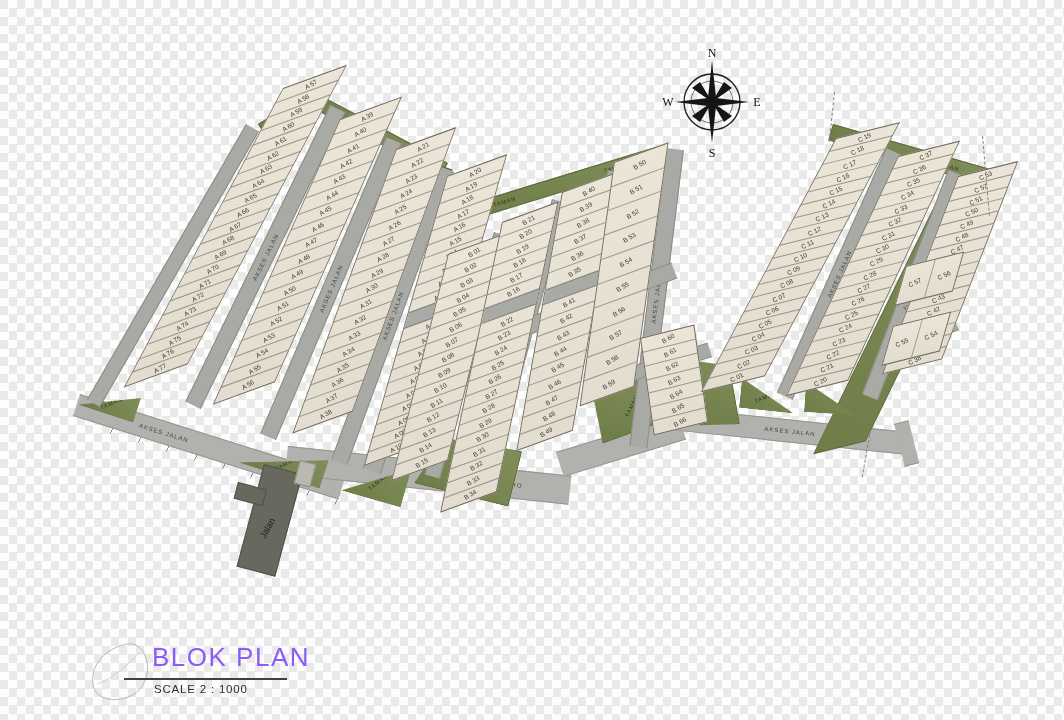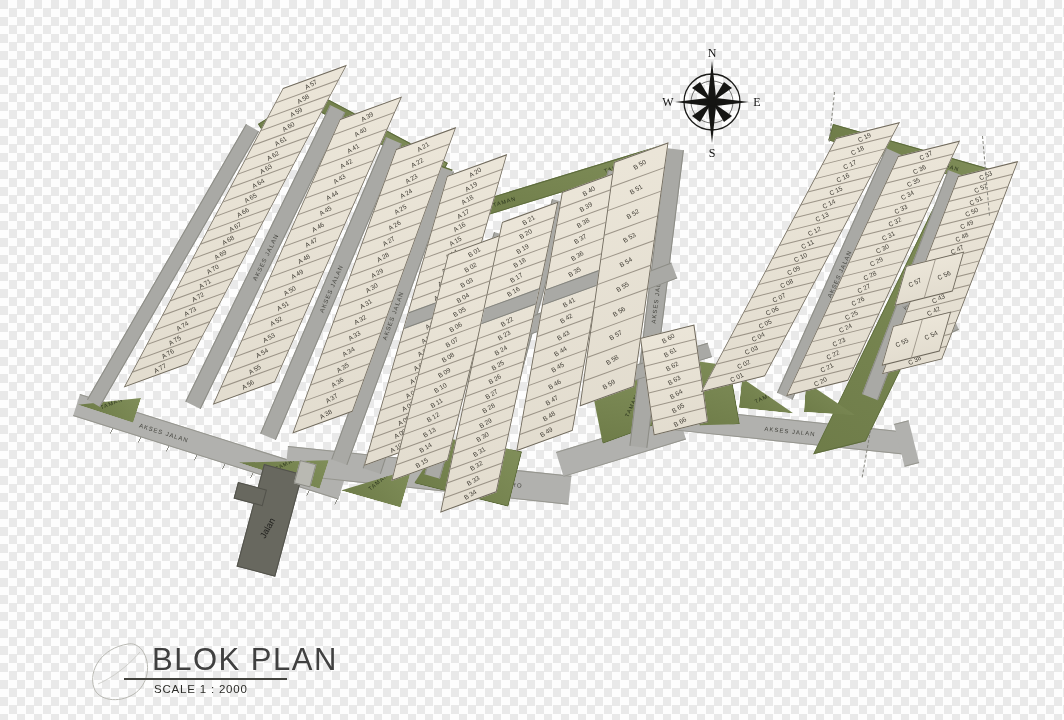--- a/index.html
+++ b/index.html
@@ -44,21 +44,21 @@
   .jlab{position:absolute;left:50%;top:58%;font-size:9px;color:#20201d;white-space:nowrap;
         transform:translate(-50%,-50%) rotate(-76deg);}
   .dpatch{position:absolute;transform-origin:0 0;background:#b9b9b2;border:1px solid #8d8d86;z-index:6;}
 
   .dash{position:absolute;transform-origin:0 0;border-left:1px dashed #85857e;z-index:6;}
 
   
   #compass{position:absolute;left:660px;top:44px;z-index:6;}
   #titleblock{position:absolute;left:80px;top:634px;z-index:6;}
   #leaf{position:absolute;left:4px;top:4px;}
-  #main-title{position:absolute;left:72px;top:8px;font-size:31px;letter-spacing:1.5px;color:#404040;white-space:nowrap;}
+  #main-title{position:absolute;left:72px;top:8px;font-size:26px;letter-spacing:1.5px;color:#8b5cf6;white-space:nowrap;}
   #title-rule{position:absolute;left:44px;top:44px;width:163px;height:2px;background:#42423d;}
   #scale-label{position:absolute;left:74px;top:49px;font-size:11.5px;letter-spacing:.8px;color:#2c2c28;white-space:nowrap;}
 </style>
 </head>
 <body>
 
 <div id="plan">
 
   <div class="ticks" style="left:88px;top:412px;width:265px;height:14px;transform:rotate(17.5deg);"></div>
   <div class="broad" style="left:80px;top:394px;width:278px;height:21px;transform:rotate(17.5deg);">
@@ -812,16 +812,16 @@
     <text x="97" y="62" text-anchor="middle" font-family="Liberation Serif, serif" font-size="12" fill="#111">E</text>
   </svg>
 
   <div id="titleblock" style="width:300px;height:80px;">
     <svg id="leaf" width="78" height="68" viewBox="0 0 78 68">
       <path d="M44 6 C 18 10, 4 32, 10 50 C 14 62, 34 66, 50 56 C 64 47, 68 26, 58 12 C 54 7, 49 5, 44 6 Z" fill="none" stroke="#b9b9b3" stroke-width="1"></path>
       <path d="M14 46 C 28 40, 44 28, 56 14" fill="none" stroke="#c7c7c1" stroke-width="0.8"></path>
     </svg>
     <div id="main-title">BLOK PLAN</div>
     <div id="title-rule"></div>
-    <div id="scale-label">SCALE  1 : 2000</div>
+    <div id="scale-label">SCALE  2 : 1000</div>
   </div>
 
 </div>
 
 </body></html>

